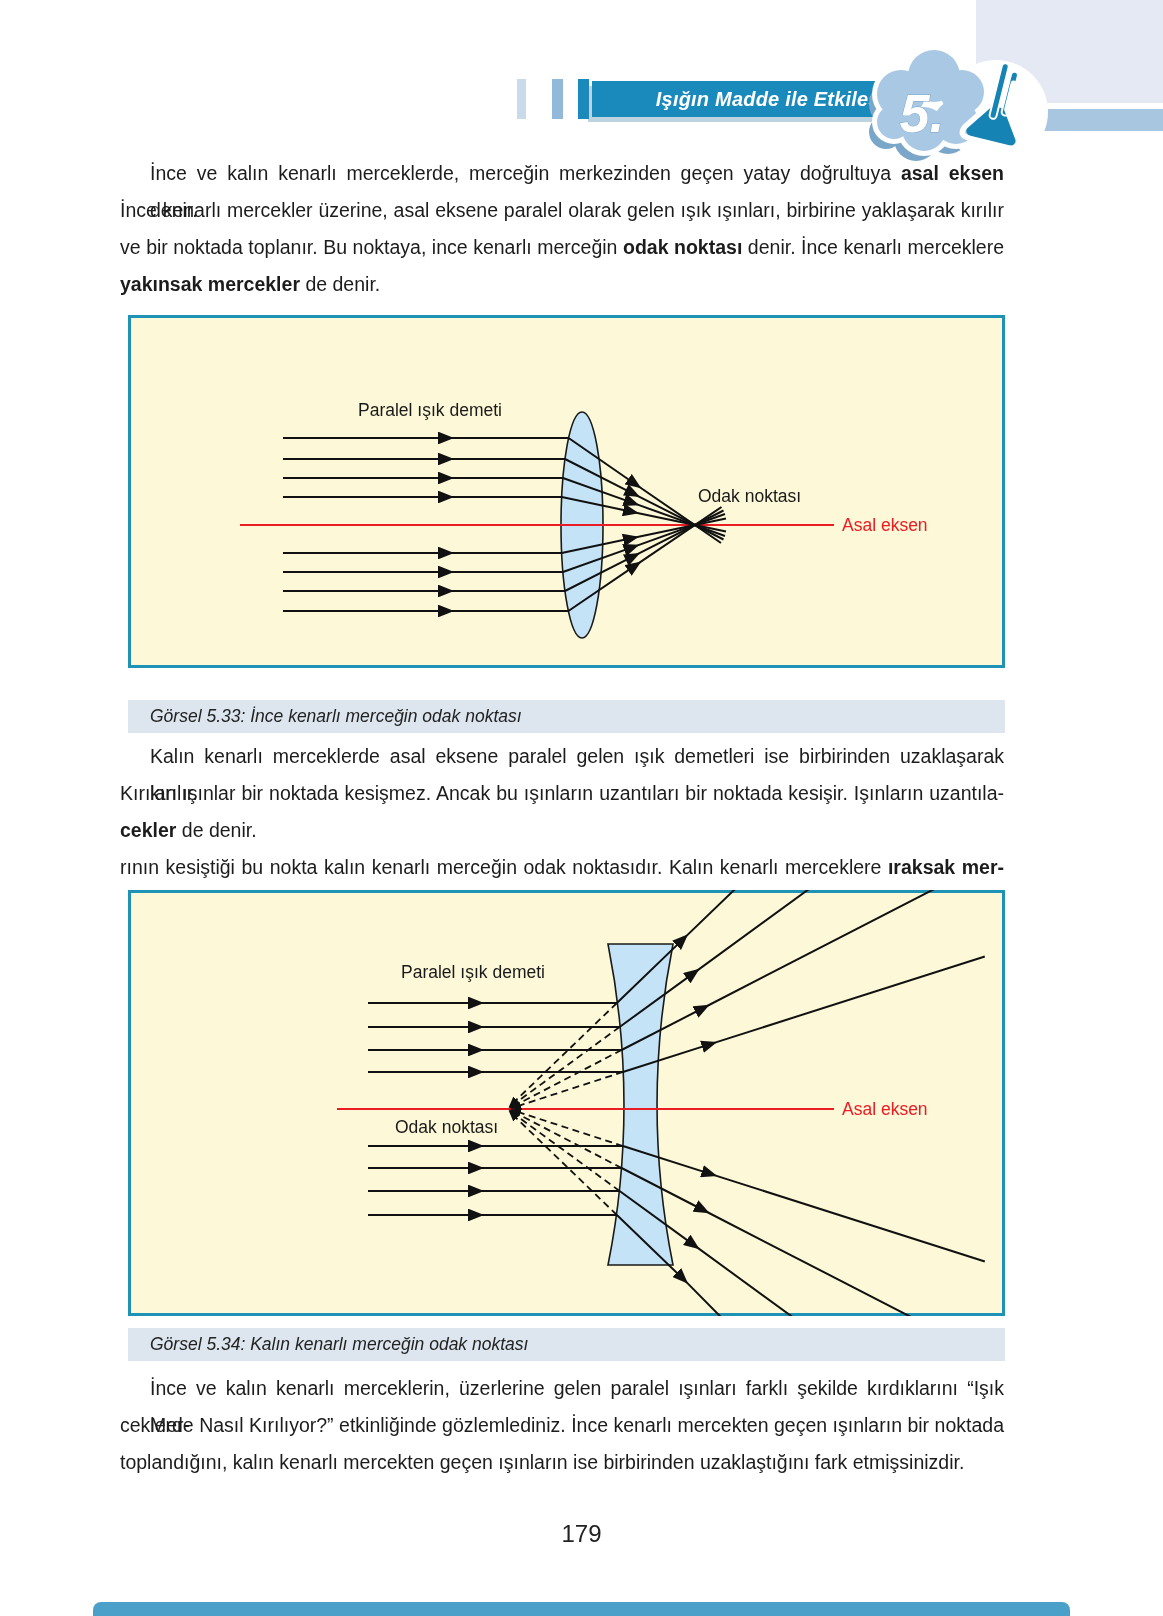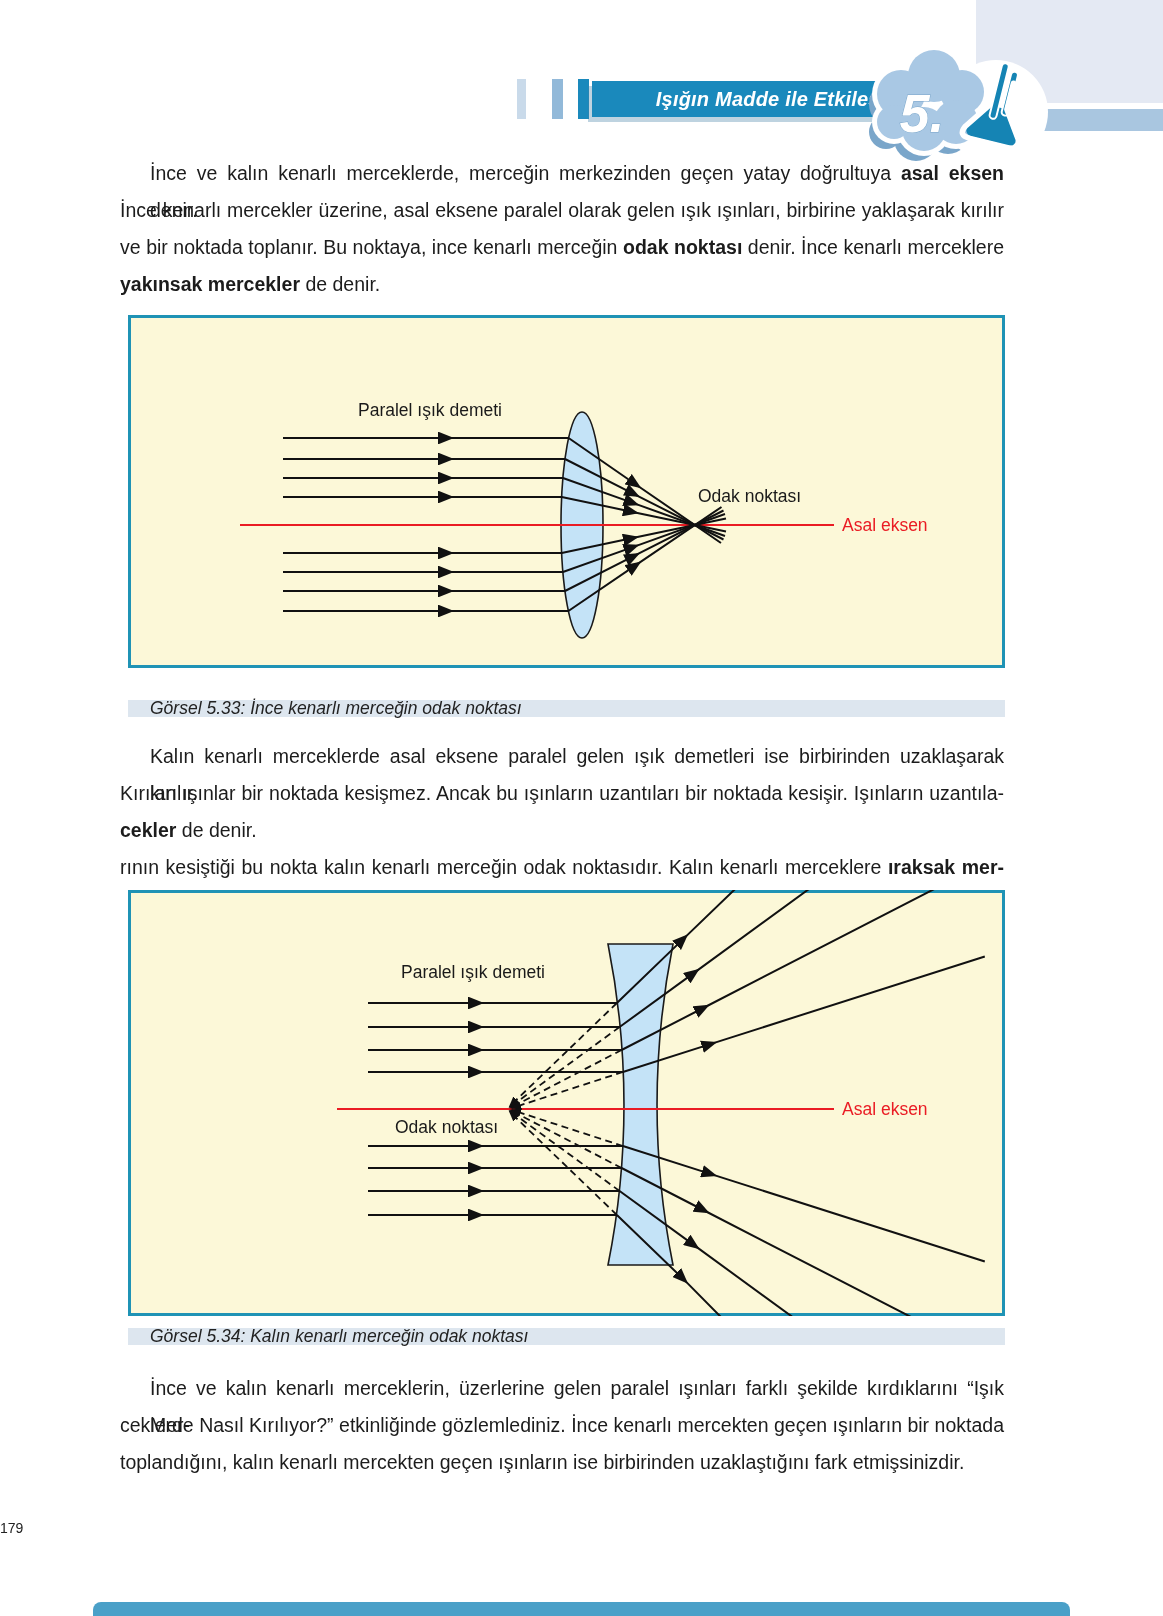--- a/index.html
+++ b/index.html
@@ -24,27 +24,27 @@
   .para{position:absolute;left:120px;width:884px;font-size:19.5px;}
   .tline{height:37px;line-height:37px;white-space:normal;}
   .tline.just{text-align:justify;text-align-last:justify;}
   .tline.ind{padding-left:30px;}
   .para b{font-weight:bold;text-align:center;}
   #p1{top:155px;} #p2{top:738px;} #p3{top:1370px;}
 
   
   .fig{position:absolute;left:128px;}
   #fig1{top:315px;} #fig2{top:890px;}
-  .caption-bar{position:absolute;left:128px;width:877px;height:17px;background:#dde6ef;
+  .caption-bar{position:absolute;left:128px;width:877px;height:33px;background:#dde6ef;
                display:flex;align-items:center;}
   #cap1{top:700px;} #cap2{top:1328px;}
   .caption-bar span{font-style:italic;font-size:17.5px;color:#222;padding-left:22px;}
 
-  .page-number{position:absolute;left:0;top:1520px;width:1163px;
-               font-size:14px;color:#222;}
+  .page-number{position:absolute;left:0;top:1520px;width:1163px;text-align:center;
+               font-size:24px;color:#222;}
   .footer-bar{position:absolute;left:93px;top:1602px;width:977px;height:14px;
               background:#4aa0c8;border-radius:8px 8px 0 0;}
   svg text{font-family:"Liberation Sans", sans-serif;}
 </style>
 </head>
 <body>
 
 <div class="page">
 
   <div class="corner-panel"></div>

